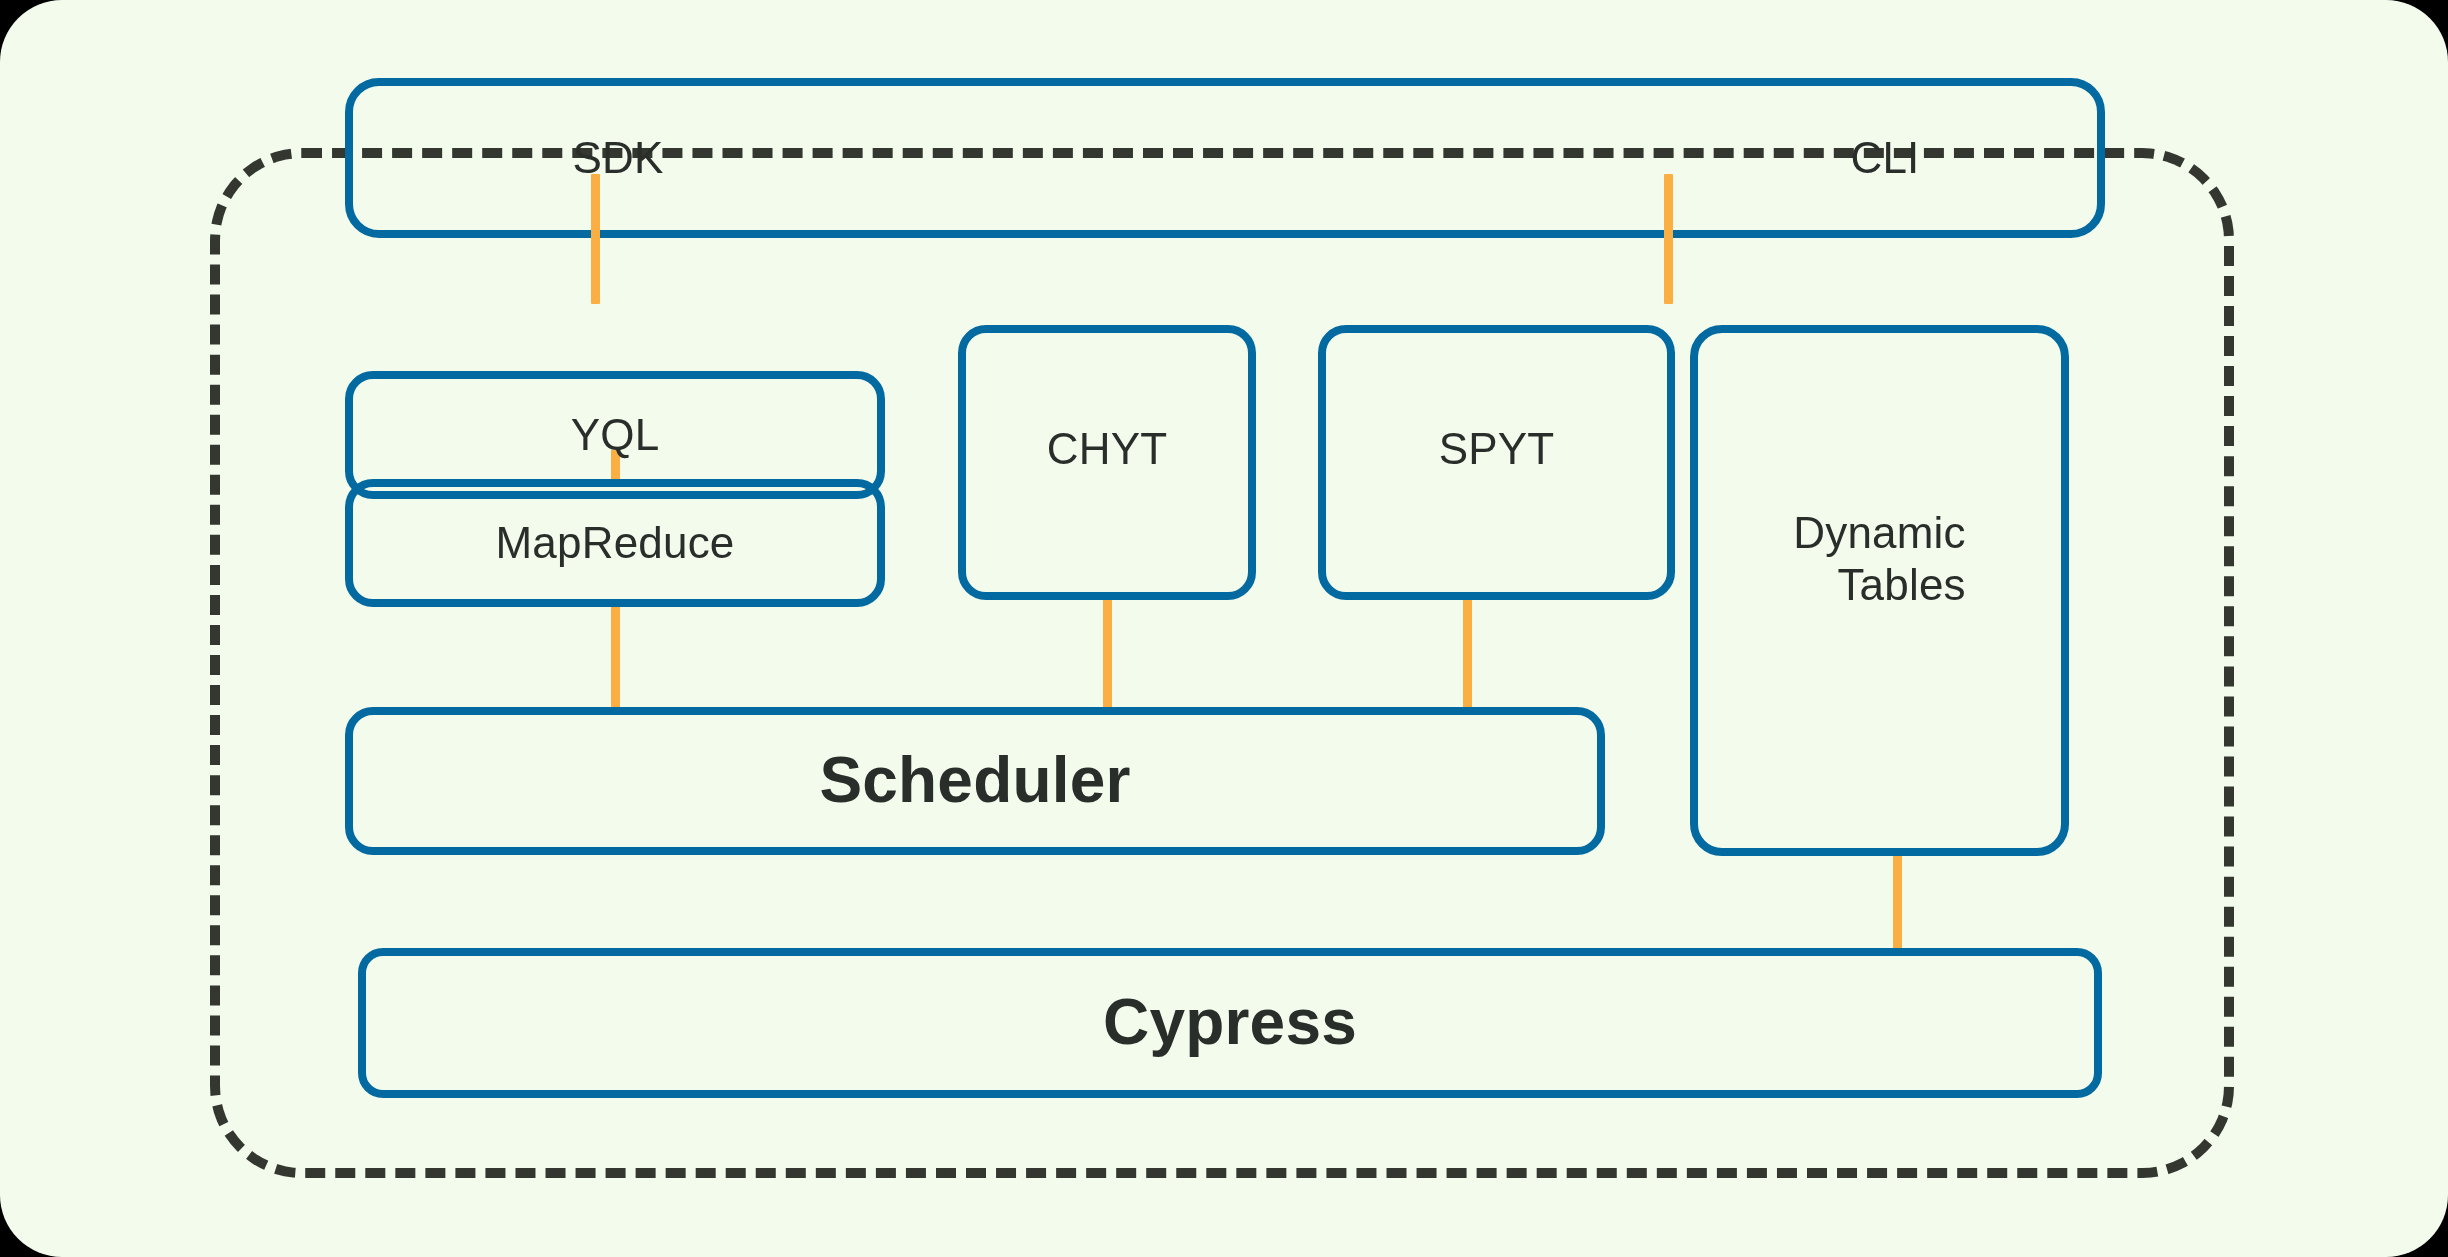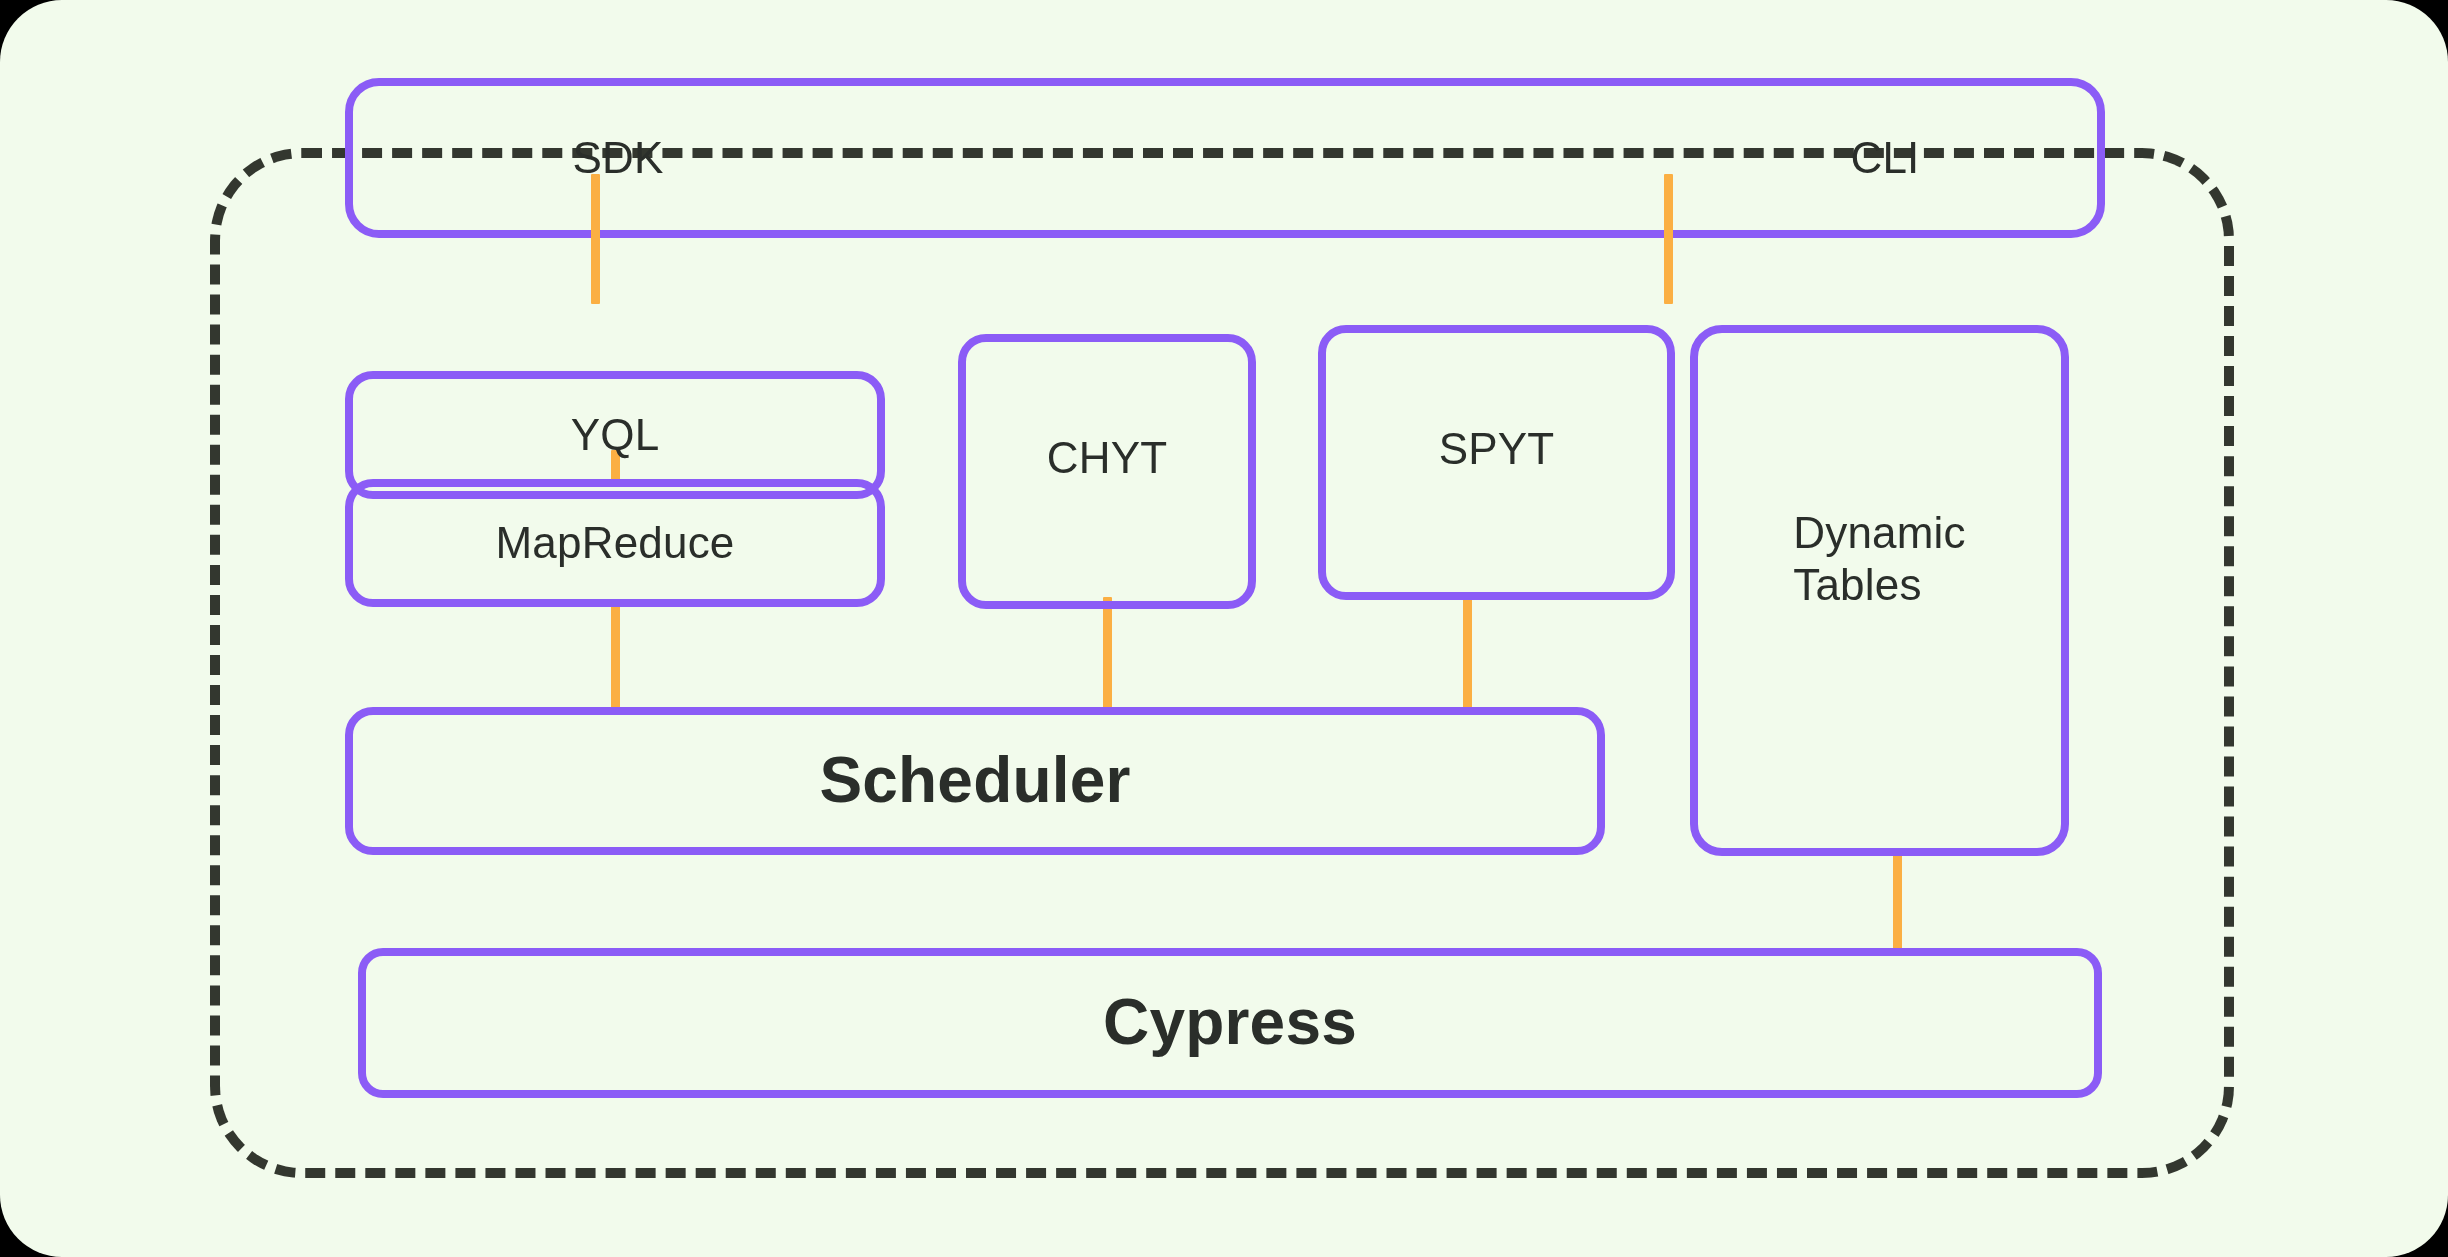--- a/index.html
+++ b/index.html
@@ -27,27 +27,27 @@
     height: 1030px;
     box-sizing: border-box;
     border: 10px dashed #33372F;
     border-radius: 92px;
   }
 
   
   .node {
     position: absolute;
     box-sizing: border-box;
-    border: 8px solid #8b5cf6;
+    border: 8px solid #0369a1;
     border-radius: 28px;
     background: transparent;
     display: flex;
     align-items: center;
     justify-content: center;
-    text-align: left;
+    text-align: right;
     line-height: 1.18;
   }
 
   .label {
     font-size: 44px;
     font-weight: 400;
     letter-spacing: 0.2px;
     white-space: pre-line;
   }
   .label-strong {
@@ -84,21 +84,21 @@
   .connector {
     position: absolute;
     width: 9px;
     background: #FBAF43;
     border-radius: 1px;
   }
 
   
   #node-yql       { left: 345px;  top: 325px; width: 540px;  height: 128px; margin-top: 46px; }
   #node-mapreduce { left: 345px;  top: 479px; width: 540px;  height: 128px; }
-  #node-chyt      { left: 958px;  top: 334px; width: 298px;  height: 275px; }
+  #node-chyt      { left: 958px;  top: 325px; width: 298px;  height: 275px; }
   #node-spyt      { left: 1318px; top: 325px; width: 357px;  height: 275px; }
   #node-dyntables { left: 1690px; top: 325px; width: 379px;  height: 531px; border-radius: 32px; }
   #node-scheduler { left: 345px;  top: 707px; width: 1260px; height: 148px; }
   #node-cypress   { left: 358px;  top: 948px; width: 1744px; height: 150px; border-radius: 25px; }
 
   
   #node-chyt .label, #node-spyt .label { transform: translateY(-14px); }
   #node-dyntables .label { transform: translateY(-32px); }
 </style>
 </head>

